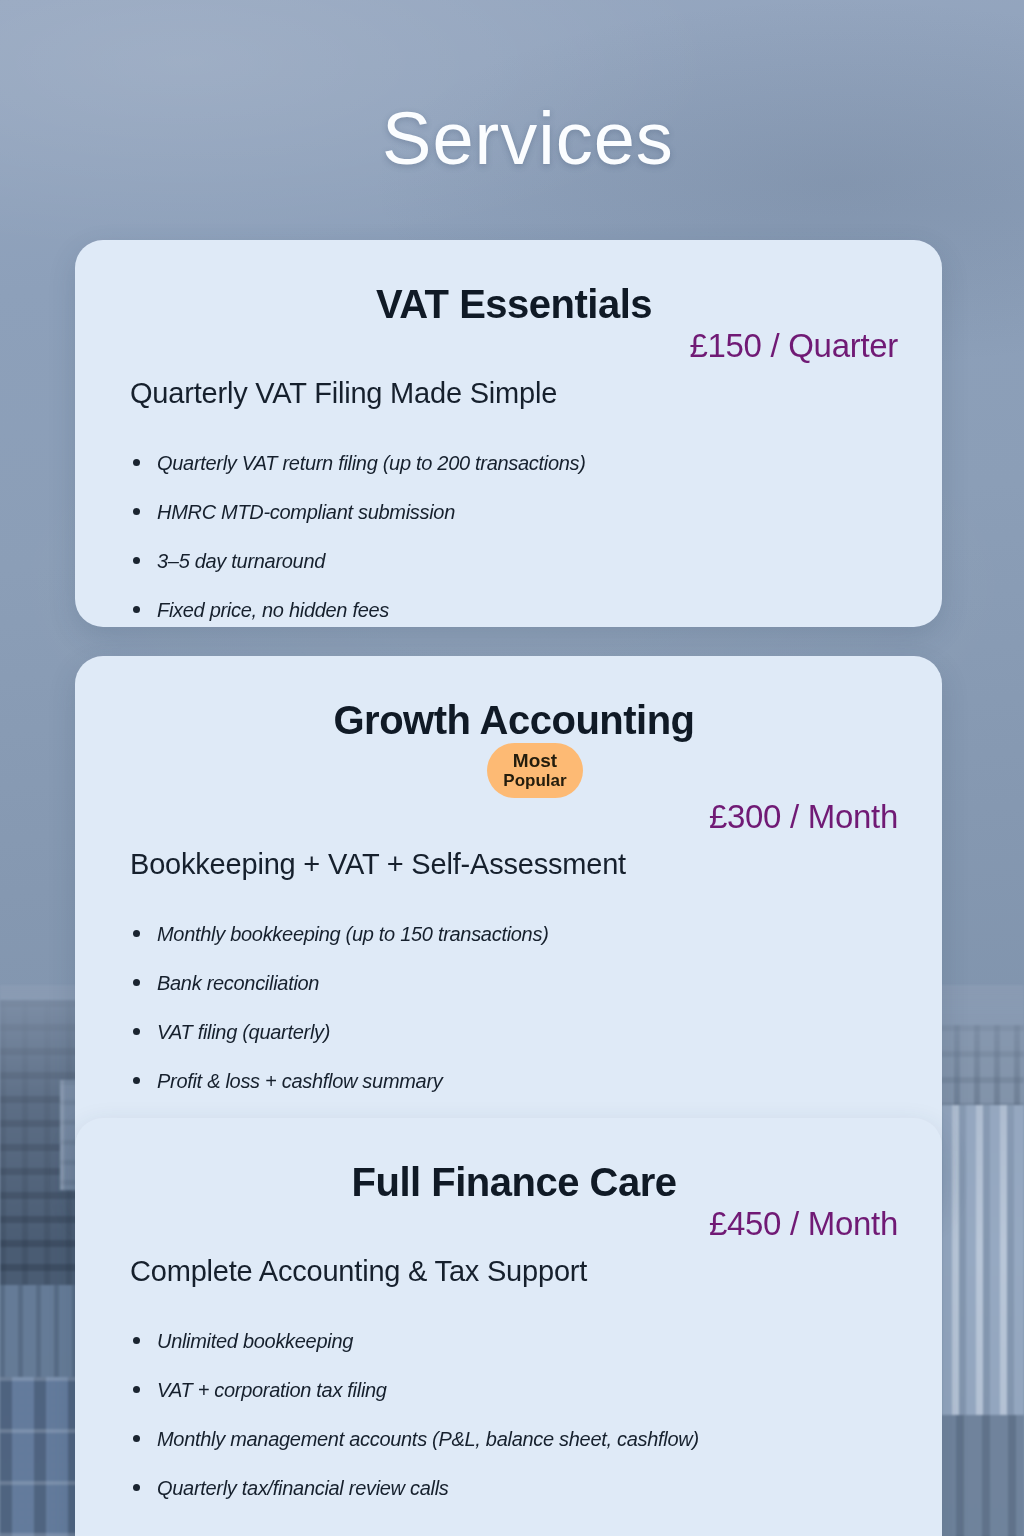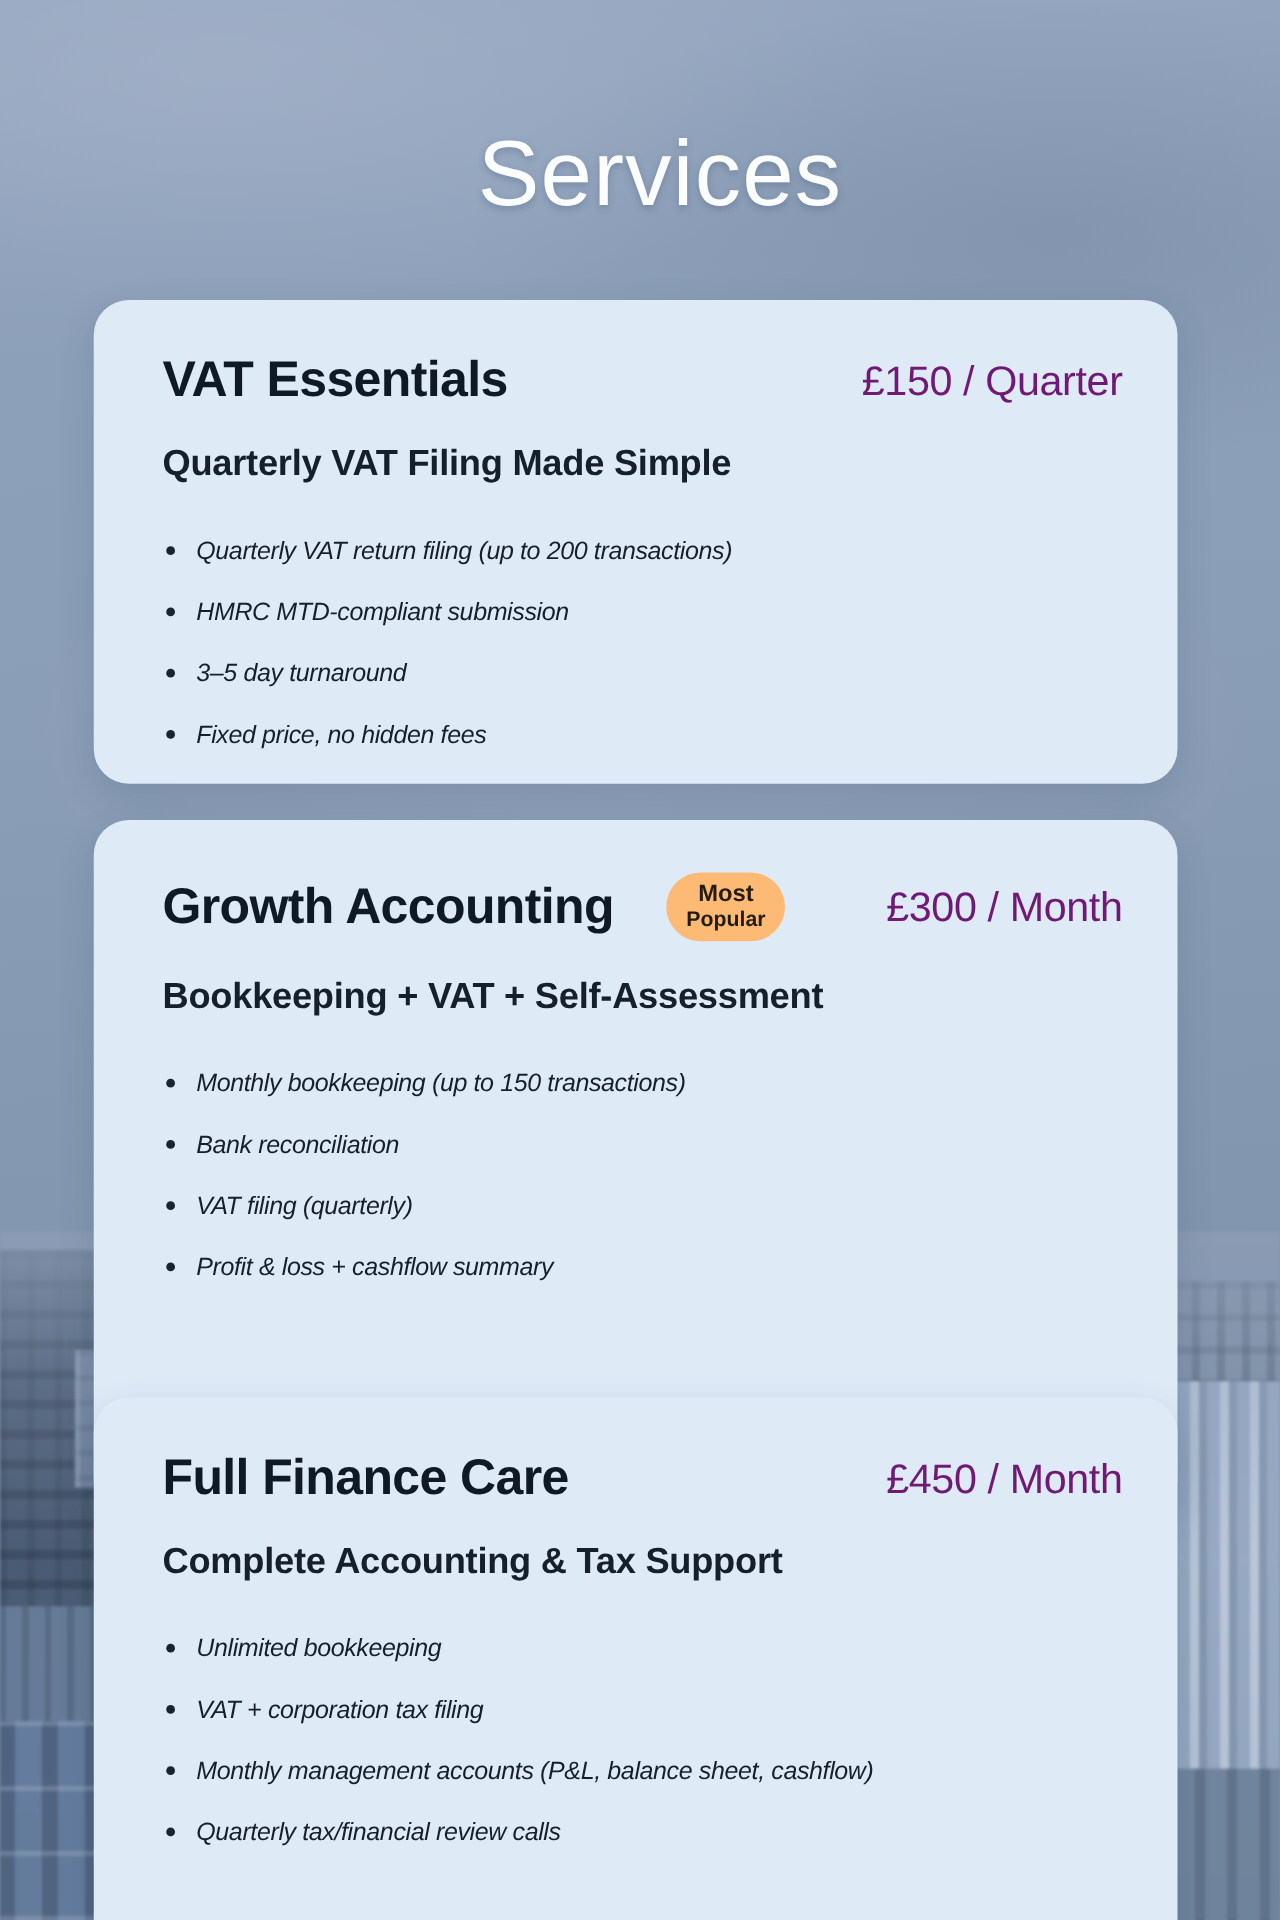--- a/index.html
+++ b/index.html
@@ -80,24 +80,24 @@
     background:#dfeaf7;
     border-radius:28px;
     box-shadow:0 10px 28px rgba(40,60,90,.16);
     padding:42px 44px 0 55px;
     color:#111b28;
   }
   .card-1 { top:240px; height:387px; }
   .card-2 { top:656px; height:556px; }
   .card-3 { top:1118px; height:560px; }
 
-  .card-header { display:flex; align-items:center; }
+  .card-header { display:flex; align-items:center;flex-direction:column; }
   .plan-name { font-size:40px; font-weight:700; letter-spacing:-0.5px; color:#101a26; }
   .plan-price { margin-left:auto; font-size:33px; font-weight:500; color:#701a75; letter-spacing:-0.3px; }
-  .plan-subtitle { margin-top:28px; font-size:29px; font-weight:700; color:#16202d; letter-spacing:-0.2px; }
+  .plan-subtitle { margin-top:12px; font-size:29px; font-weight:400; color:#16202d; letter-spacing:-0.2px; }
 
   .badge {
     margin-left:42px;
     background:#fdba74;
     border-radius:30px;
     padding:7px 16px 8px;
     text-align:center; line-height:1.12; color:#241d0d;
     flex:0 0 auto;
   }
   .badge .b1 { font-size:19px; font-weight:700; display:block; }

